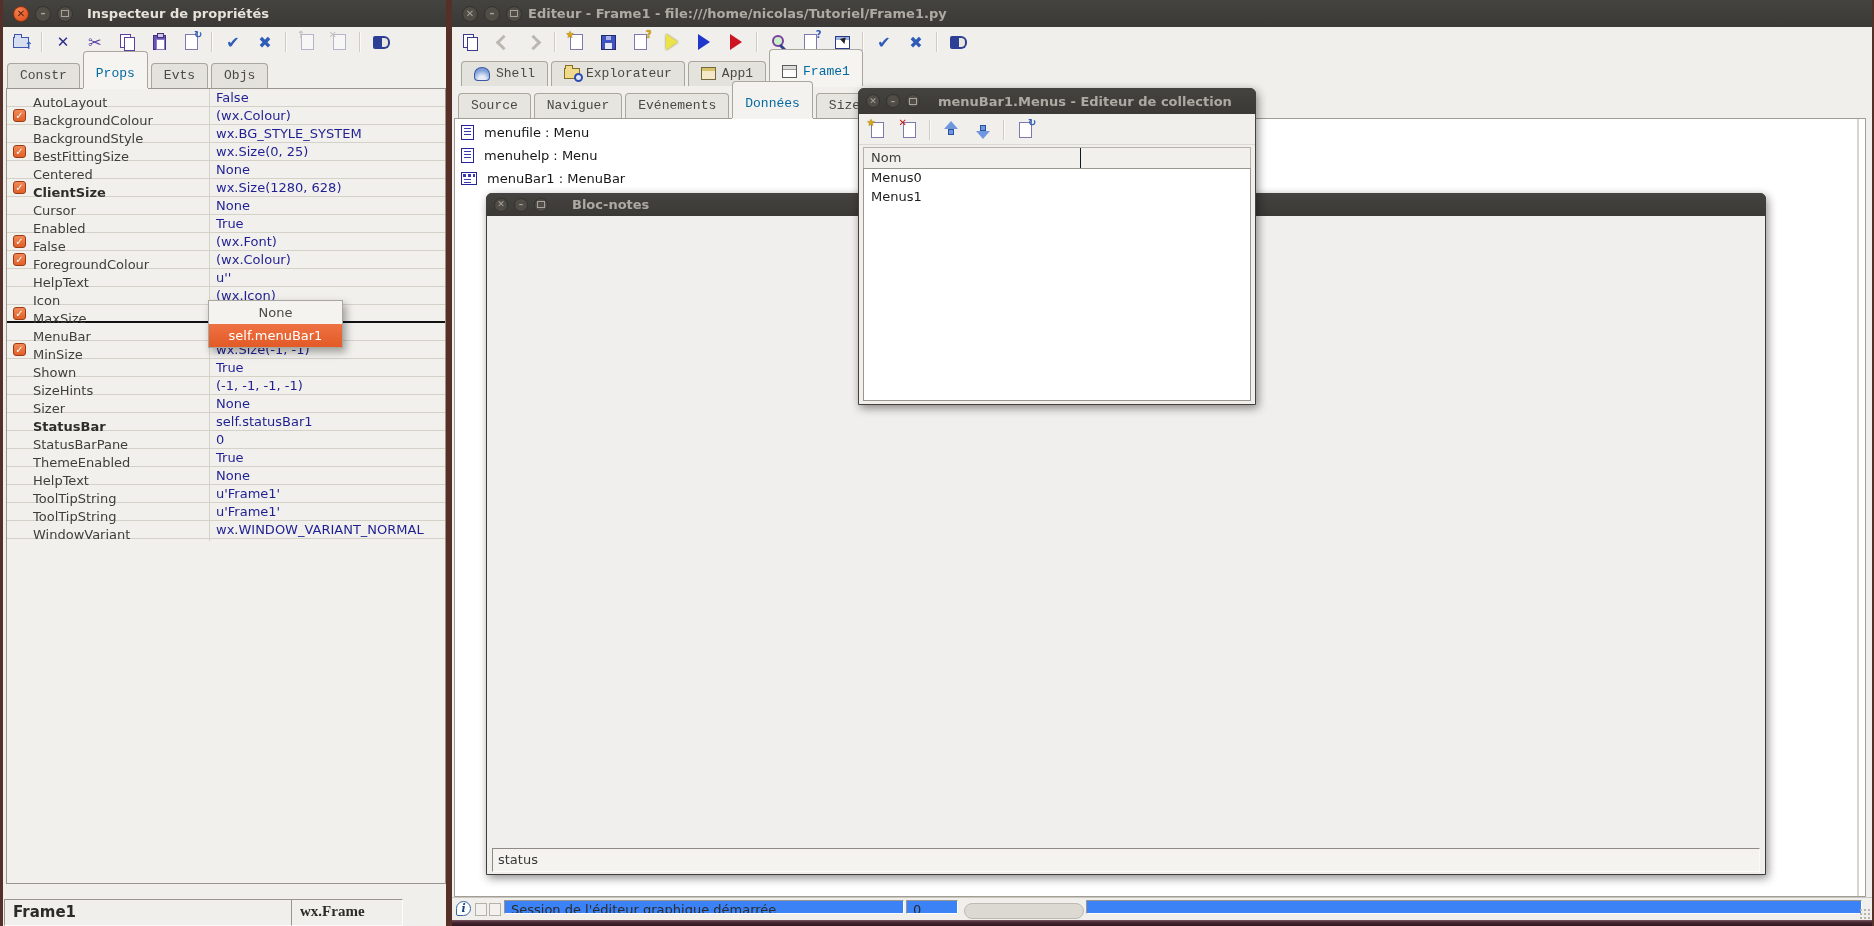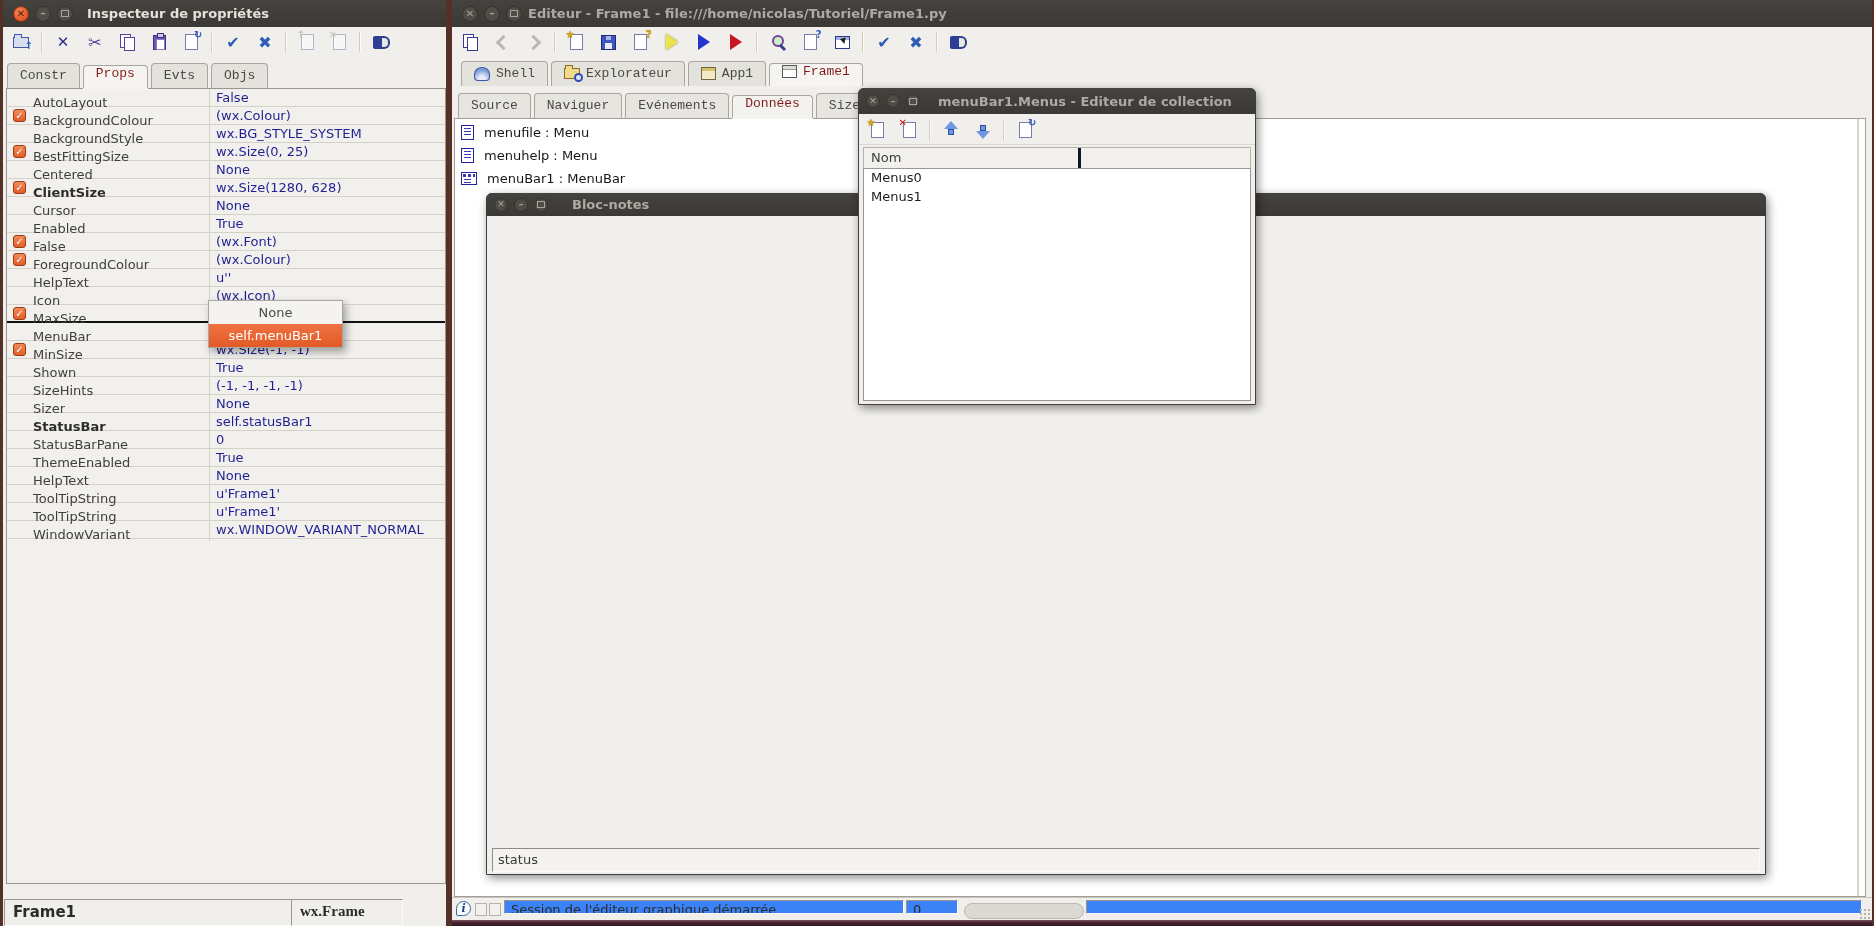--- a/index.html
+++ b/index.html
@@ -102,21 +102,21 @@
     background:repeating-linear-gradient(to bottom,#3a3ab0 0 1px,transparent 1px 3px);}
 
   .infoico{width:15px;height:15px;border:1px solid #3465a4;border-radius:50% 50% 50% 2px;background:#fdfefe;
     color:#1a3f86;font-family:"DejaVu Serif",serif;font-style:italic;font-weight:bold;font-size:11px;
     display:inline-flex;align-items:center;justify-content:center;box-sizing:border-box;}
 
   
   .tabrow{display:flex;align-items:flex-end;gap:3px;padding-left:4px;box-sizing:border-box;font-family:Liberation Mono, monospace;}
   .tab{background:#e4e2dc;border:1px solid #a9a69e;border-bottom:none;border-radius:4px 4px 0 0;
     padding:4px 12px 5px;display:inline-flex;align-items:center;gap:6px;color:#4a4944;position:relative;}
-  .tab.active{background:#f5f4f1;padding-top:0;padding-bottom:7px;color:#7f1d1d;z-index:2;
+  .tab.active{background:#f5f4f1;padding-top:14px;padding-bottom:7px;color:#0369a1;z-index:2;
     box-shadow:0 1px 0 #f5f4f1;}
 
   
   #inspector{left:0;top:0;width:450px;height:926px;background:#f0efeb;
     border-left:3px solid #553029;border-right:4px solid #553029;box-sizing:border-box;z-index:40;}
   #insp-grid{left:3px;top:88px;width:440px;height:796px;background:#f1f0ec;
     border:1px solid #9a968f;box-sizing:border-box;overflow:hidden;}
   .prow{position:relative;height:18px;border-bottom:1px solid #d4d1c9;box-sizing:border-box;}
   .prow.focused{border-bottom:2px solid #111;}
   .pcheck{position:absolute;left:6px;top:2px;width:13px;height:13px;background:linear-gradient(#f08a57,#e25f28);
@@ -170,21 +170,21 @@
     padding:3px 0 0 5px;color:#3a3936;}
 
   
   #colldlg{left:858px;top:88px;width:398px;height:317px;background:#f0efeb;
     border:1px solid #45423d;border-radius:6px 6px 0 0;box-sizing:border-box;z-index:30;}
   #colldlg .titlebar{position:absolute;left:-1px;top:-1px;right:-1px;height:26px;border-radius:6px 6px 0 0;padding-left:8px;}
   #coll-toolbar{position:absolute;left:0;top:26px;right:0;height:30px;border-bottom:1px solid #dbd9d3;}
   #coll-header{position:absolute;left:4px;top:58px;width:388px;height:22px;background:#f1f0ec;
     border:1px solid #b5b2aa;box-sizing:border-box;display:flex;}
   #coll-header .hcell{padding:2px 0 0 7px;box-sizing:border-box;color:#3e3d39;}
-  #coll-header .hcell.first{width:217px;border-right:3px solid #0f172a;}
+  #coll-header .hcell.first{width:217px;border-right:1px solid #0f172a;}
   #coll-list{position:absolute;left:4px;top:79px;width:388px;height:233px;background:#fff;
     border:1px solid #9a9790;box-sizing:border-box;}
   .litem{height:19px;padding:1px 0 0 7px;color:#1c1c1c;box-sizing:border-box;}
 </style>
 </head>
 <body>
 
 <div id="screen">
 
   <div id="editor" class="abs">

